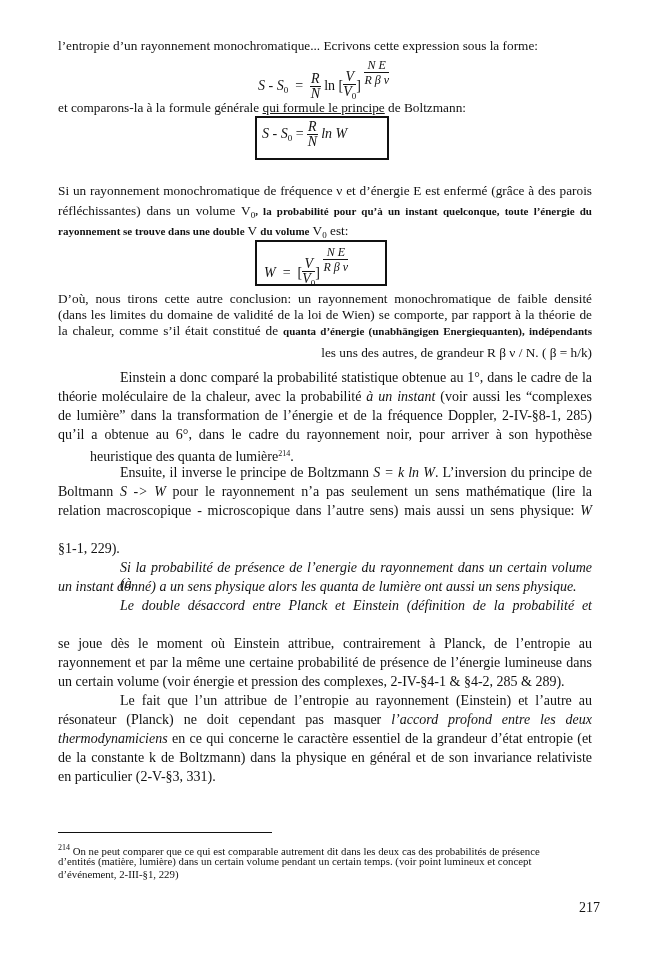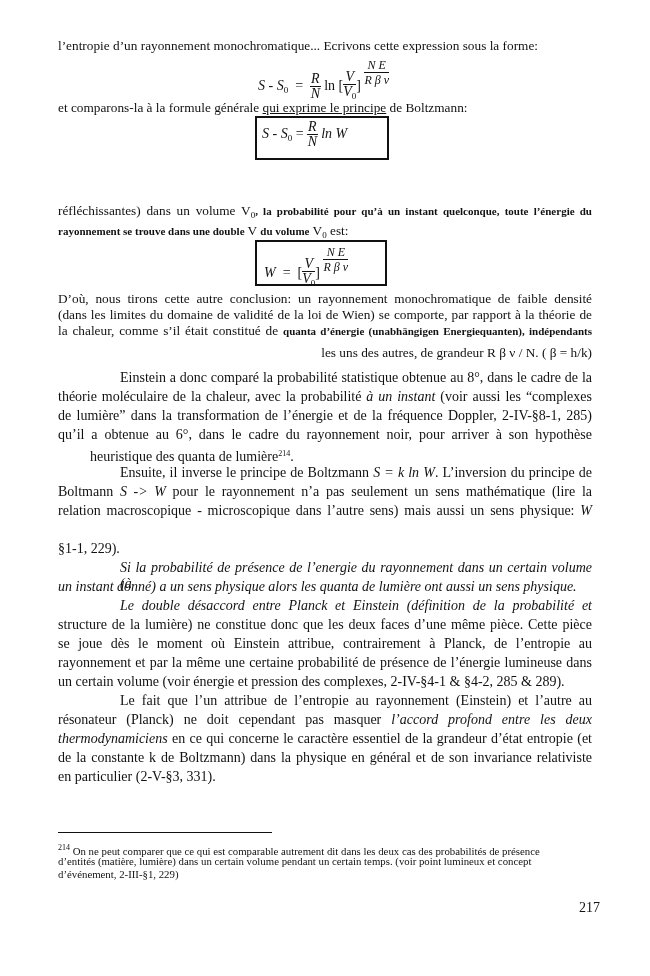--- a/index.html
+++ b/index.html
@@ -34,31 +34,32 @@
   <div class="eq" style="left:258px; top:58px;">
     <span class="it">S - S</span><span class="sub">0</span>
     &nbsp;<span>=</span>&nbsp;
     <span class="frac"><span class="num it">R</span><span class="den it">N</span></span>
     <span>ln</span>
     <span>[</span><span class="frac"><span class="num it">V</span><span class="den"><span class="it">V</span><span class="sub">0</span></span></span><span>]</span>
     <span class="frac" style="vertical-align:6px; font-size:12px;"><span class="num it" style="border-bottom:1px solid #111;">N  E</span><span class="den it">R   β ν</span></span>
   </div>
 
   <div class="line" style="top:100px;">
-    <span>et comparons-la à la formule générale </span><span class="u">qui exprime le principe</span><span> de Boltzmann:</span>
+    <span>et comparons-la à la formule générale </span><span class="u">qui formule le principe</span><span> de Boltzmann:</span>
   </div>
 
   <div class="box" style="left:255px; top:116px; width:130px; height:40px;"></div>
   <div class="eq" style="left:262px; top:120px;">
     <span class="it">S - S</span><span class="sub">0</span>
     <span>=</span>
     <span class="frac"><span class="num it">R</span><span class="den it">N</span></span>
     <span class="it">ln W</span>
   </div>
 
+  <div class="line just" style="top:183px;">Si un rayonnement monochromatique de fréquence ν et d’énergie E est enfermé (grâce à des parois</div>
   <div class="line just" style="top:203px;">
     <span>réfléchissantes) dans un volume V</span><span class="sub">0</span><span class="b">, la probabilité pour qu’à un instant quelconque, toute l’énergie du</span>
   </div>
   <div class="line" style="top:223px;">
     <span class="b">rayonnement se trouve dans une double</span><span> V </span><span class="b">du volume</span><span> V</span><span class="sub">0</span><span> est:</span>
   </div>
 
   <div class="box" style="left:255px; top:240px; width:128px; height:42px;"></div>
   <div class="eq" style="left:264px; top:245px;">
     <span class="it">W</span>
@@ -67,21 +68,21 @@
     <span class="frac" style="vertical-align:6px; font-size:12px;"><span class="num it">N E</span><span class="den it">R β ν</span></span>
   </div>
 
   <div class="line just" style="top:291px;">D’où, nous tirons cette autre conclusion: un rayonnement monochromatique de faible densité</div>
   <div class="line just" style="top:307px;">(dans les limites du domaine de validité de la loi de Wien) se comporte, par rapport à la théorie de</div>
   <div class="line just" style="top:323px;">
     <span>la chaleur, comme s’il était constitué de </span><span class="b">quanta d’énergie (unabhängigen Energiequanten), indépendants</span>
   </div>
   <div class="line" style="top:345px;text-align:right;">les uns des autres, de grandeur R β ν / N.  ( β = h/k)</div>
 
-  <div class="line just indent" style="top:370px; font-size:14px;">Einstein a donc comparé la probabilité statistique obtenue au 8°, dans le cadre de la</div>
+  <div class="line just indent" style="top:370px; font-size:14px;">Einstein a donc comparé la probabilité statistique obtenue au 1°, dans le cadre de la</div>
   <div class="line just" style="top:389px; font-size:14px;">
     <span>théorie moléculaire de la chaleur, avec la probabilité </span><span class="i">à un instant</span><span> (voir aussi les “complexes</span>
   </div>
   <div class="line just" style="top:408px; font-size:14px;">de lumière” dans la transformation de l’énergie et de la fréquence Doppler, 2-IV-§8-1, 285)</div>
   <div class="line just" style="top:427px; font-size:14px;">qu’il a obtenue au 6°, dans le cadre du rayonnement noir, pour arriver à son hypothèse</div>
   <div class="line" style="top:446px; font-size:14px;margin-left:32px;">
     <span>heuristique des quanta de lumière</span><span class="sup">214</span><span>.</span>
   </div>
 
   <div class="line just indent" style="top:465px; font-size:14px;">
@@ -92,21 +93,20 @@
   </div>
   <div class="line just" style="top:503px; font-size:14px;">
     <span>relation macroscopique - microscopique dans l’autre sens) mais aussi un sens physique: </span><span class="i">W</span>
   </div>
   <div class="line" style="top:541px; font-size:14px;">§1-1, 229).</div>
 
   <div class="line just indent i" style="top:560px; font-size:14px;">Si la probabilité de présence de l’energie du rayonnement dans un certain volume (à</div>
   <div class="line i" style="top:579px; font-size:14px;">un instant donné) a un sens physique alors les quanta de lumière ont aussi un sens physique.</div>
 
   <div class="line just indent" style="top:598px; font-size:14px;font-style:italic;">Le double désaccord entre Planck et Einstein (définition de la probabilité et</div>
-  <div class="line just" style="top:617px; font-size:14px;">structure de la lumière) ne constitue donc que les deux faces d’une même pièce. Cette pièce</div>
   <div class="line just" style="top:636px; font-size:14px;">se joue dès le moment où Einstein attribue, contrairement à Planck, de l’entropie au</div>
   <div class="line just" style="top:655px; font-size:14px;">rayonnement et par la même une certaine probabilité de présence de l’énergie lumineuse dans</div>
   <div class="line" style="top:674px; font-size:14px;">un certain volume (voir énergie et pression des complexes, 2-IV-§4-1 &amp; §4-2, 285 &amp; 289).</div>
 
   <div class="line just indent" style="top:693px; font-size:14px;">Le fait que l’un attribue de l’entropie au rayonnement (Einstein) et l’autre au</div>
   <div class="line just" style="top:712px; font-size:14px;">
     <span>résonateur (Planck) ne doit cependant pas masquer </span><span class="i">l’accord profond entre les deux</span>
   </div>
   <div class="line just" style="top:731px; font-size:14px;">
     <span class="i">thermodynamiciens</span><span> en ce qui concerne le caractère essentiel de la grandeur d’état entropie (et</span>

